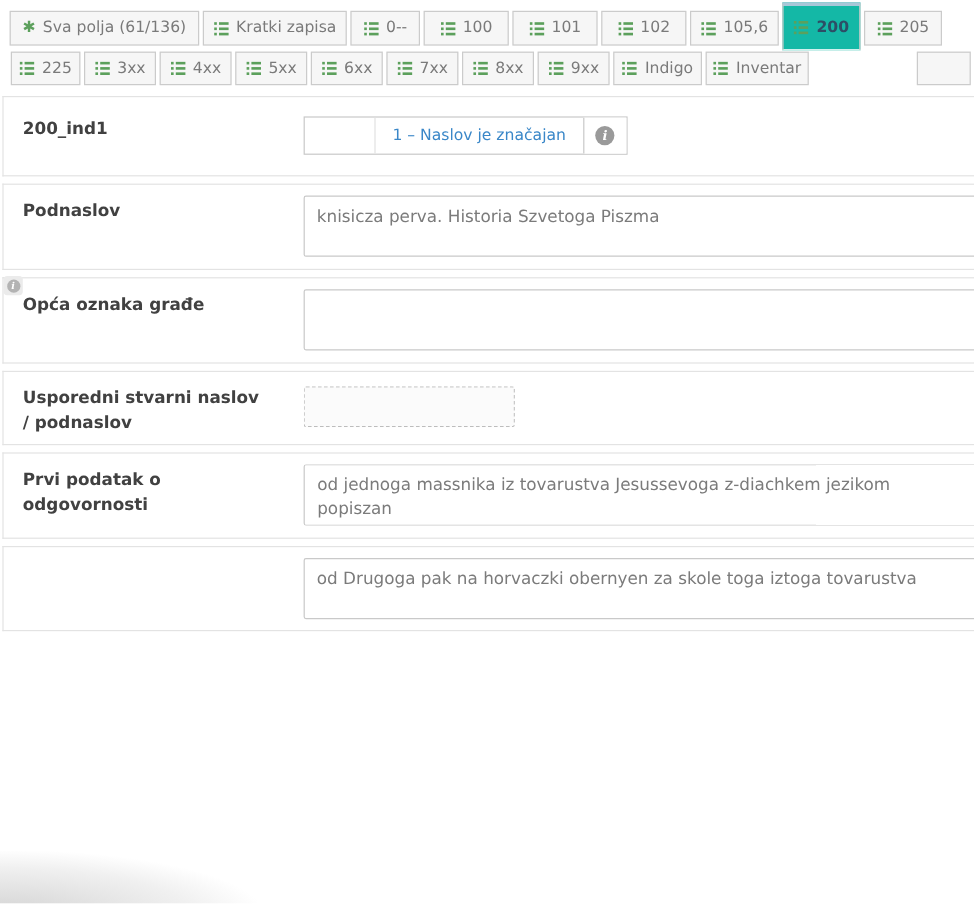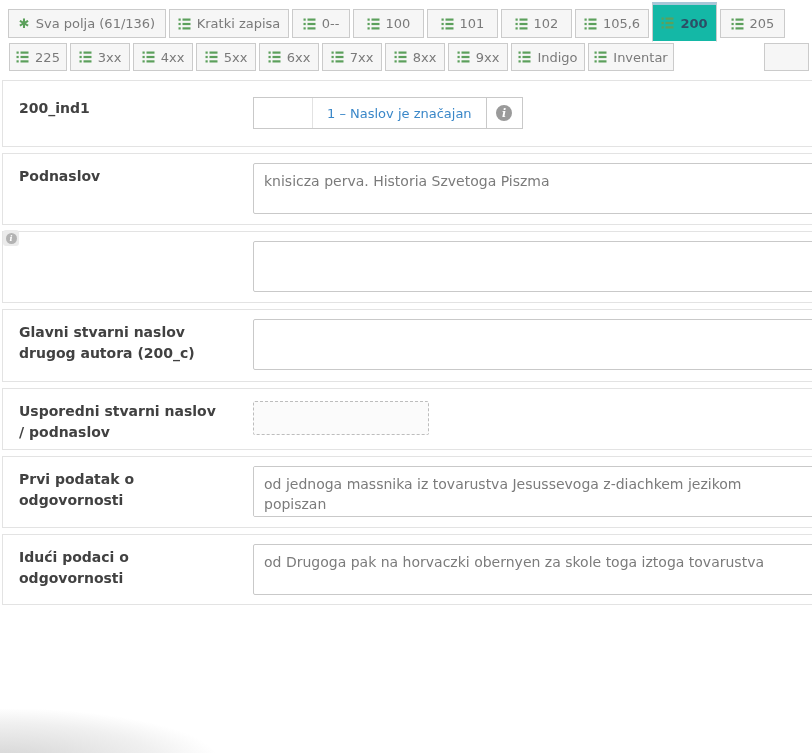--- a/index.html
+++ b/index.html
@@ -415,49 +415,43 @@
       <div class="flabel">Podnaslov</div>
       <div class="fcontrol">
         <textarea class="ta" style="">knisicza perva. Historia Szvetoga Piszma</textarea>
       </div>
     </div>
 
     <div class="frow h72">
       <span class="corner-chip">
         <span class="mini-circle">i</span>
       </span>
+      <div class="flabel">Opća oznaka građe</div>
       <div class="fcontrol">
         <textarea class="ta" style=""></textarea>
       </div>
     </div>
 
 
-    <div class="frow h73">
-      <div class="flabel">Glavni stvarni naslov drugog autora (200_c)</div>
-      <div class="fcontrol">
-        <textarea class="ta" style=""></textarea>
-      </div>
-    </div>
 
     <div class="frow h62 rdash">
       <div class="flabel">Usporedni stvarni naslov / podnaslov</div>
       <div class="fcontrol">
         <div class="dashed-box"></div>
       </div>
     </div>
 
     <div class="frow h72">
       <div class="flabel">Prvi podatak o odgovornosti</div>
       <div class="fcontrol">
         <textarea class="ta" style="">od jednoga massnika iz tovarustva Jesussevoga z-diachkem jezikom popiszan</textarea>
       </div>
     </div>
 
     <div class="frow h71">
-      <div class="flabel">Idući podaci o odgovornosti</div>
       <div class="fcontrol">
         <textarea class="ta" style="">od Drugoga pak na horvaczki obernyen za skole toga iztoga tovarustva</textarea>
       </div>
     </div>
 
   </div>
 
   <div class="corner-shadow"></div>
 </div>
 

